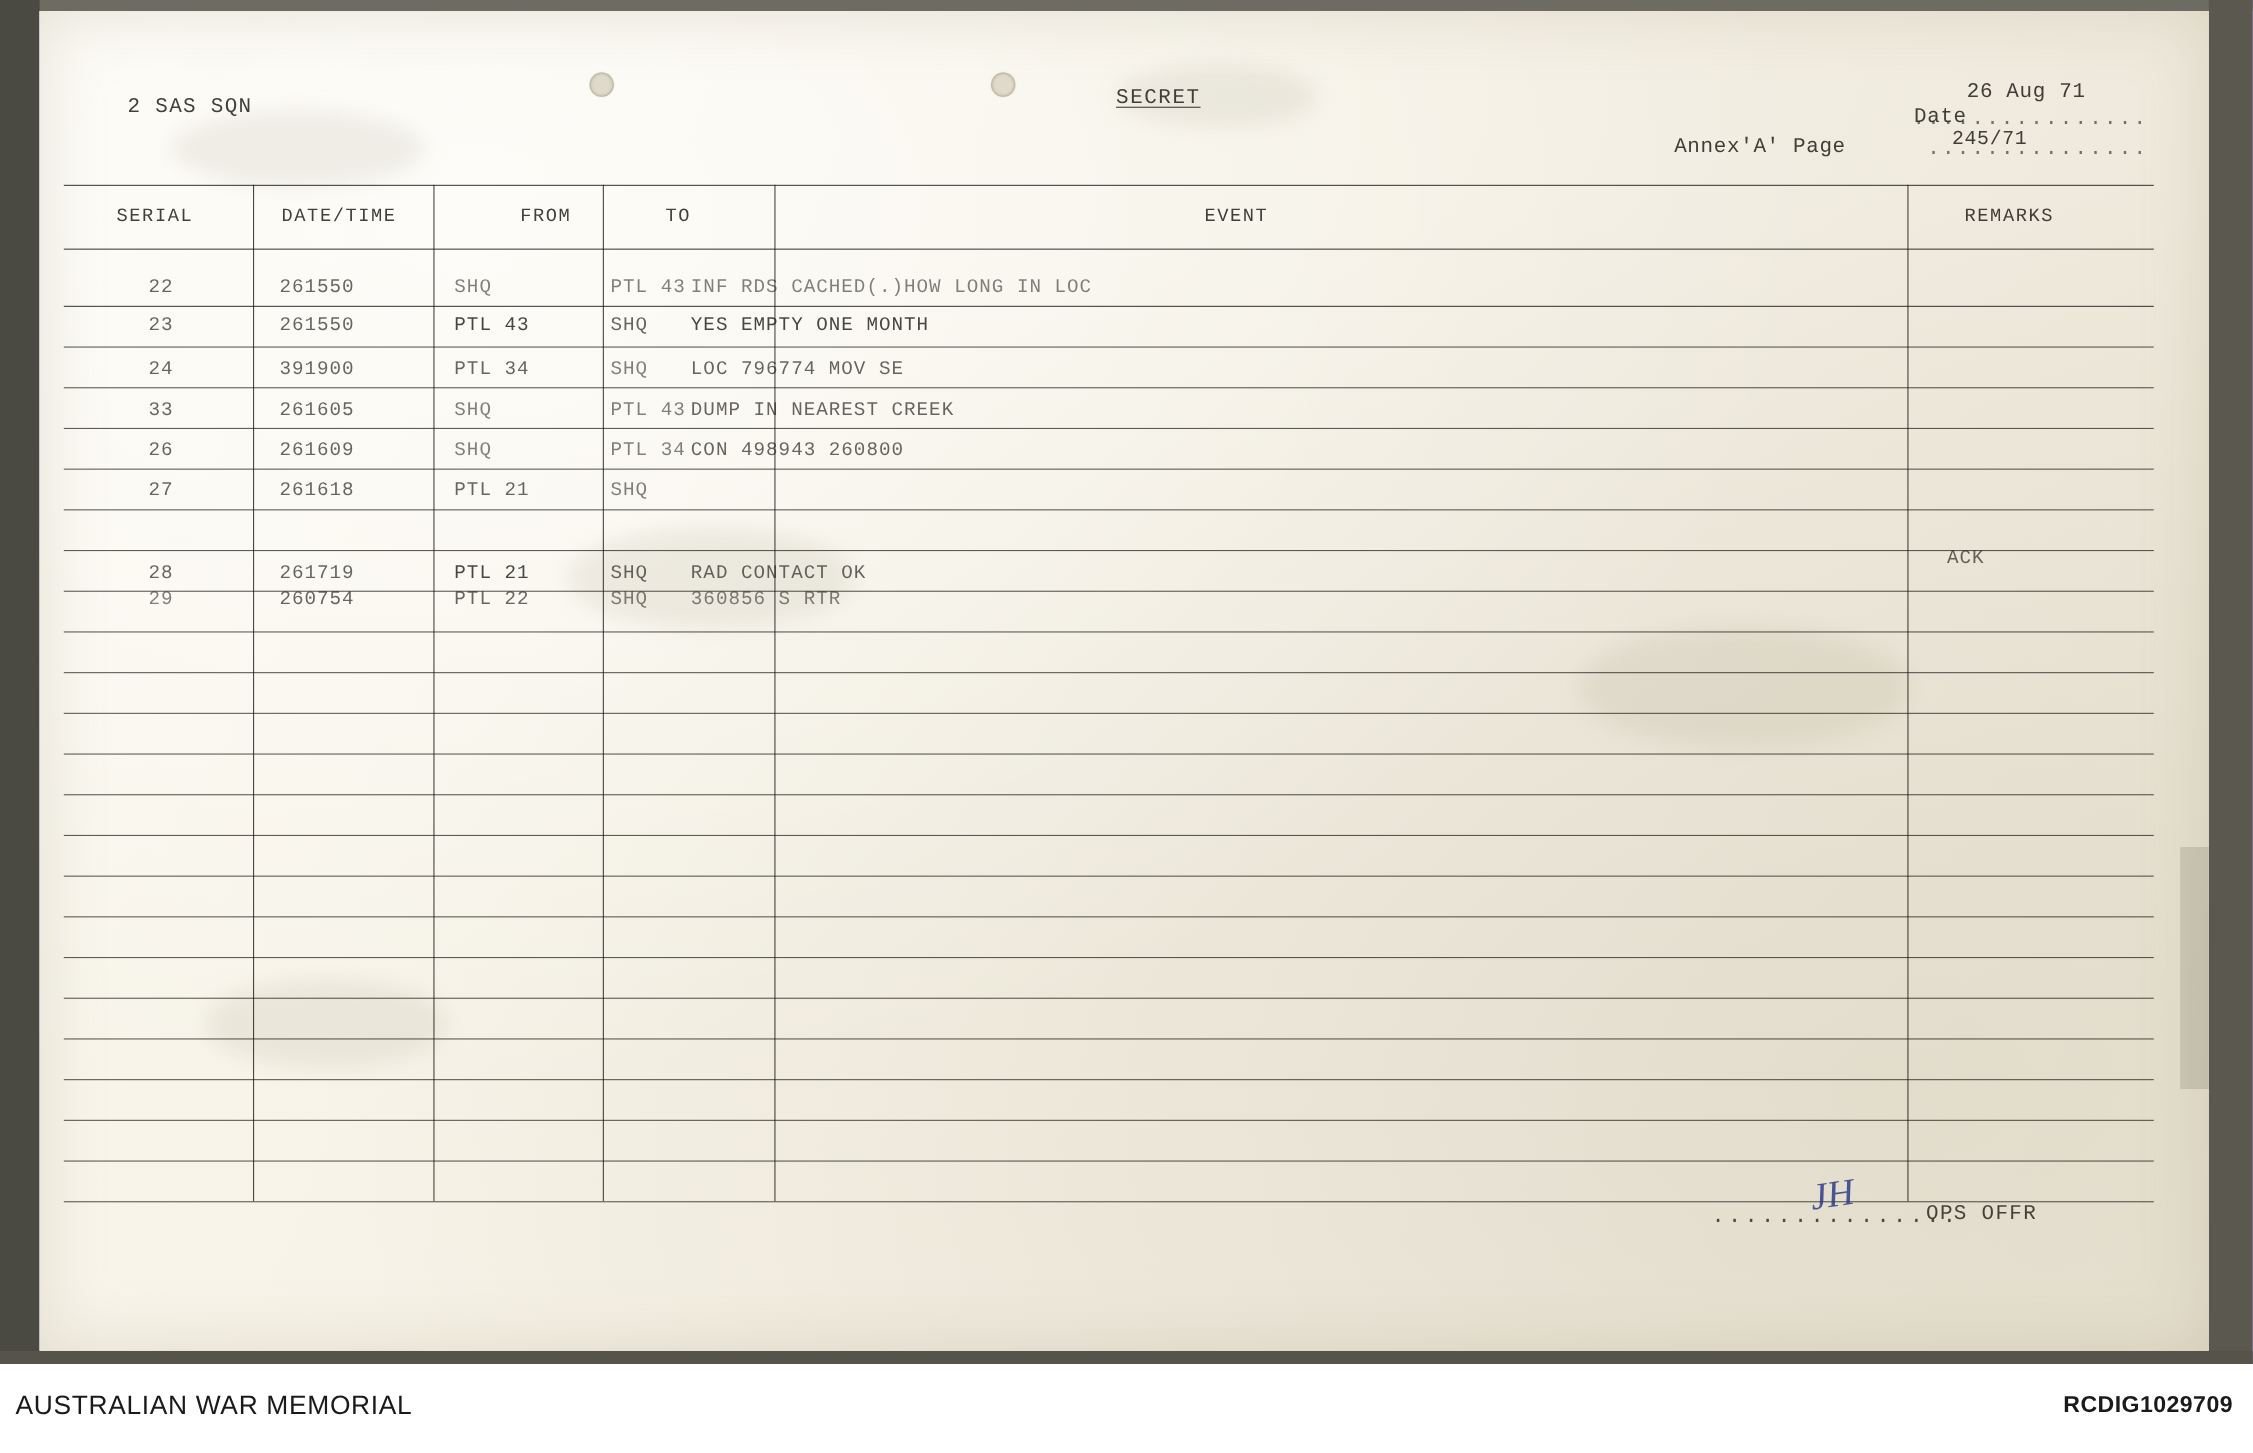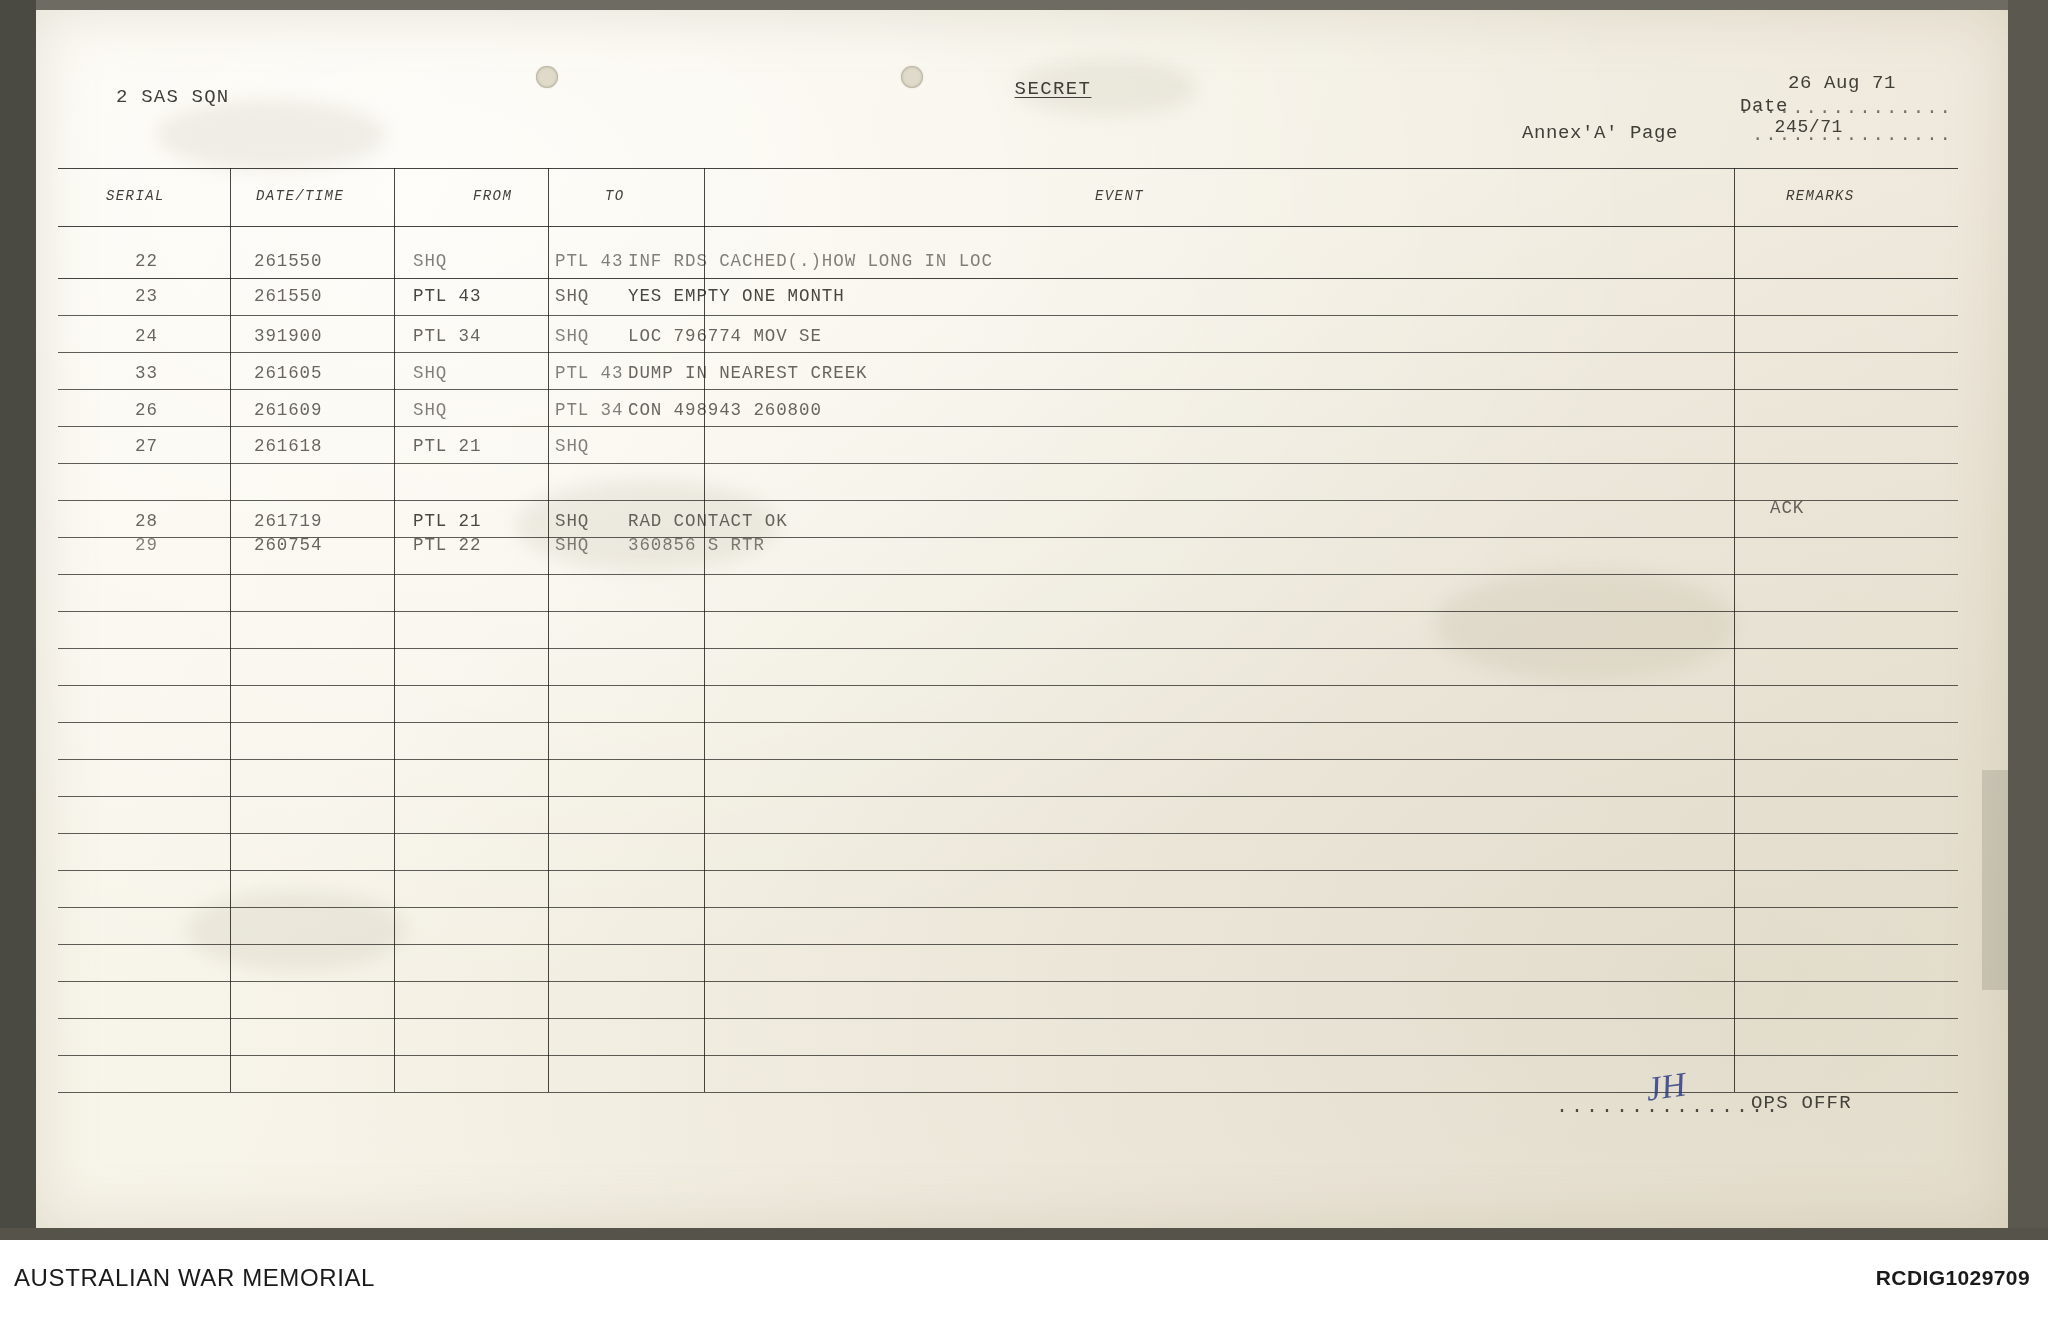--- a/index.html
+++ b/index.html
@@ -127,26 +127,25 @@
   .vline {
     position: absolute;
     top: 0;
     width: 0;
     border-left: 1.5px solid #1d1c18;
     opacity: 0.8;
   }
   .colhdr {
     position: absolute;
     font-family: "Liberation Mono", monospace;
-    font-size: 14px;
+    font-size: 17px;
     letter-spacing: 1.4px;
     color: #23211d;
     opacity: 0.85;
     white-space: nowrap;
-    font-style: italic;
   }
 
   .cell {
     position: absolute;
     font-family: "Liberation Mono", monospace;
     font-size: 17.5px;
     letter-spacing: 0.9px;
     color: #2b2924;
     white-space: nowrap;
   }

